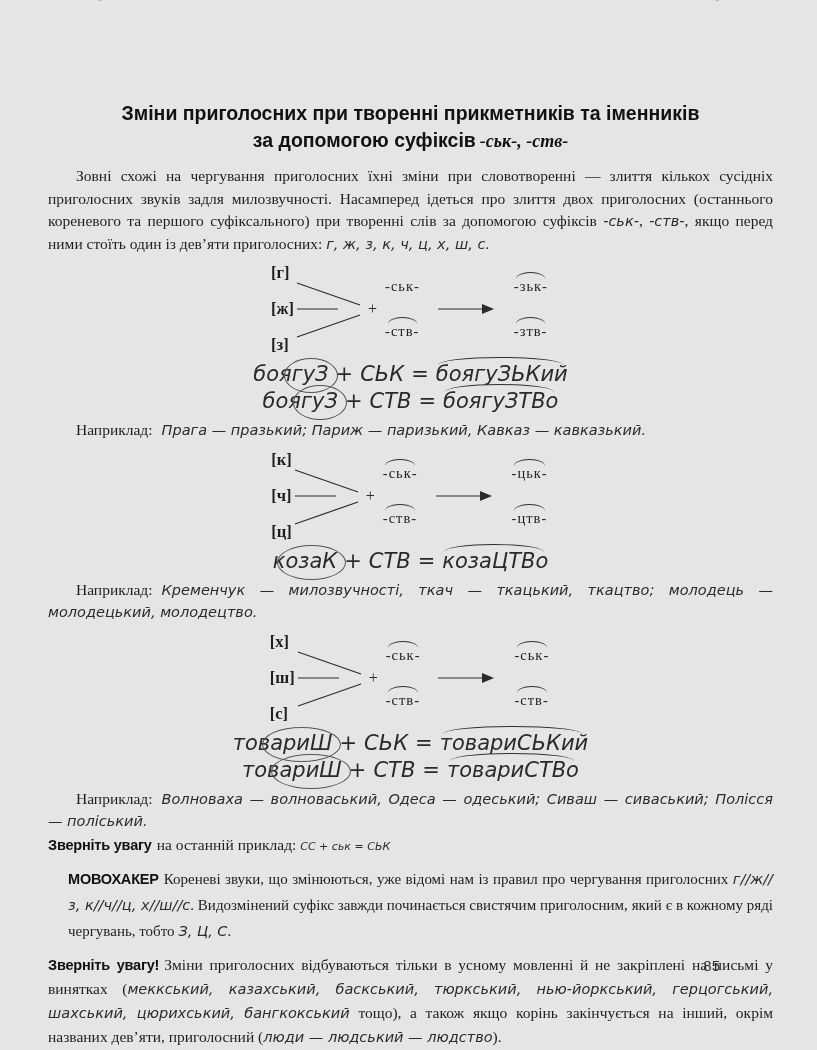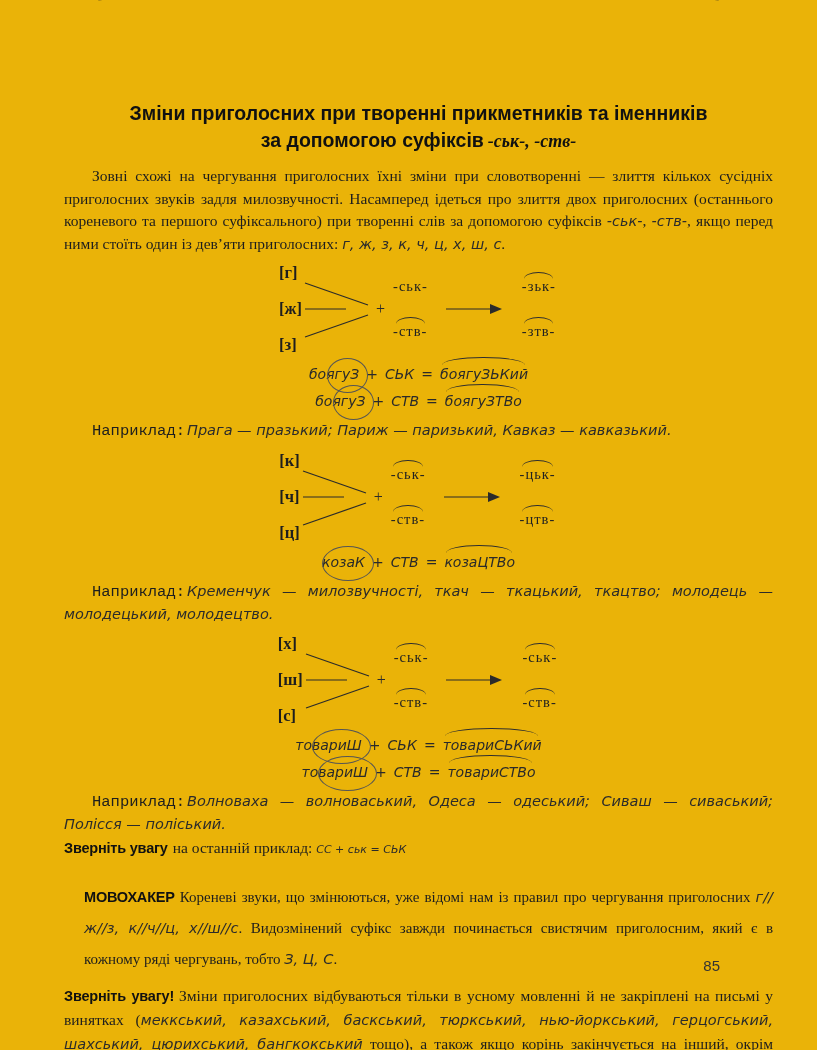--- a/index.html
+++ b/index.html
@@ -1,22 +1,22 @@
 <!DOCTYPE html>
 <html lang="uk"><head>
 <meta charset="utf-8">
 <style>
   html,body{margin:0;padding:0;background:#ffffff;}
   .page{
     position:relative;
     width:817px;height:1050px;
     box-sizing:border-box;
-    padding:100px 44px 0 64px;
+    padding:100px 44px 0 48px;
     overflow:hidden;
-    background:#eab308;
+    background:#e5e5e5;
     color:#1e1e1e;
     font-family:"Liberation Serif", serif;
   }
   
   .title{
     text-align:center;
     font-family:"Liberation Sans", sans-serif;
     font-weight:700;
     font-size:19.5px;
     line-height:27px;
@@ -72,52 +72,52 @@
     content:"";position:absolute;left:12%;right:12%;top:-6px;height:7px;
     border-top:1.3px solid #2e2e2e;
     border-radius:50% 50% 0 0 / 7px 7px 0 0;
   }
   .arrow-svg{margin:0 10px 0 16px;}
   .res-col{margin-left:8px;}
   
   .equations{text-align:center;margin:6px 0 0 0;}
   .equation{
     font-family:"DejaVu Sans", sans-serif;font-style:italic;
-    font-size:14px;line-height:27px;color:#2a2a2a;
+    font-size:21px;line-height:27px;color:#2a2a2a;
     white-space:nowrap;
   }
   .circled{position:relative;display:inline-block;}
   .circled::after{
     content:"";position:absolute;top:-3px;right:-9px;bottom:-5px;left:-8px;
     border:1.2px solid #555;border-radius:50%;
     pointer-events:none;
   }
   .op{margin:0 7px;}
   .arced-wide{position:relative;display:inline-block;}
   .arced-wide::before{
     content:"";position:absolute;left:2%;right:4%;top:-4px;height:8px;
     border-top:1.3px solid #2e2e2e;
     border-radius:50% 50% 0 0 / 8px 8px 0 0;
   }
   
   .example{
     margin:4px 0 0 0;font-size:15.5px;line-height:22.5px;
     text-indent:28px;text-align:justify;
   }
-  .ex-label{margin-right:2px;font-family:Liberation Mono, monospace;}
+  .ex-label{margin-right:9px;}
   .bold-label{
     font-family:"Liberation Sans", sans-serif;
     font-weight:700;font-size:14.5px;letter-spacing:-0.2px;color:#111;
     margin-right:5px;
   }
   .attn-inline{margin:1px 0 0 0;font-size:15.5px;line-height:22px;}
   .attn-inline .hand{font-size:11px;}
   .movo{
-    margin:21px 0 0 20px;
-    font-size:15px;line-height:31px;text-align:justify;
+    margin:8px 0 0 20px;
+    font-size:15px;line-height:26px;text-align:justify;
   }
   .attn-block{
     margin:9px 0 0 0;
     font-size:15.5px;line-height:23px;text-align:justify;
   }
   .pagenum{
     position:absolute;top:957px;right:97px;
     font-family:"Liberation Sans", sans-serif;
     font-size:15px;color:#333;text-align:right;
   }

